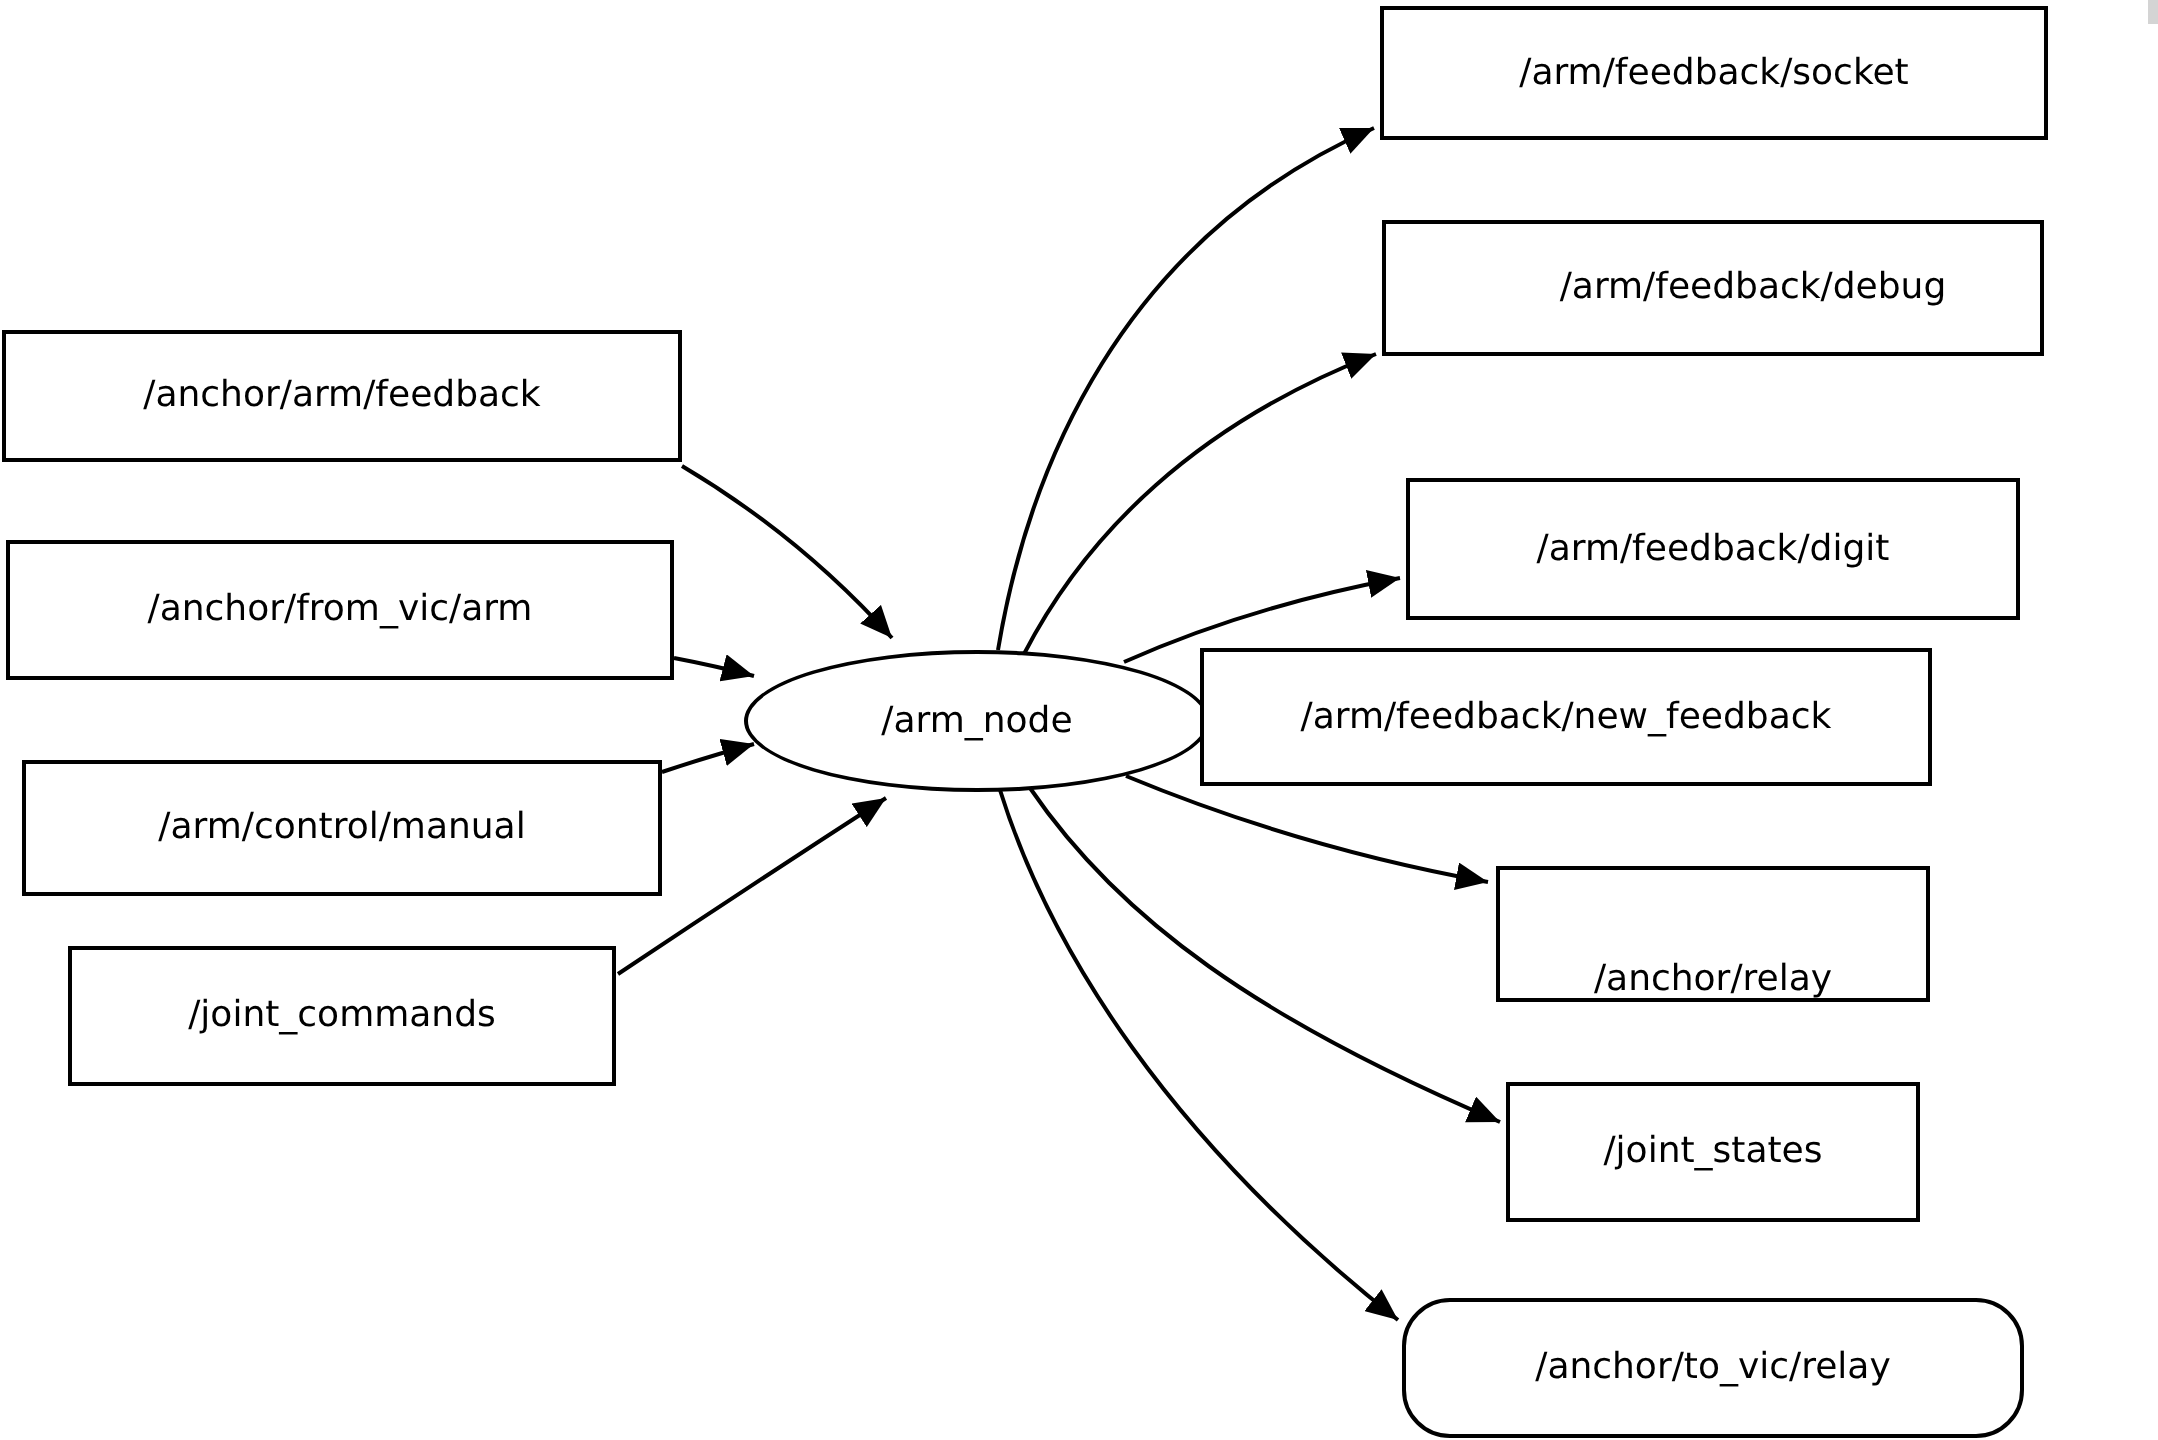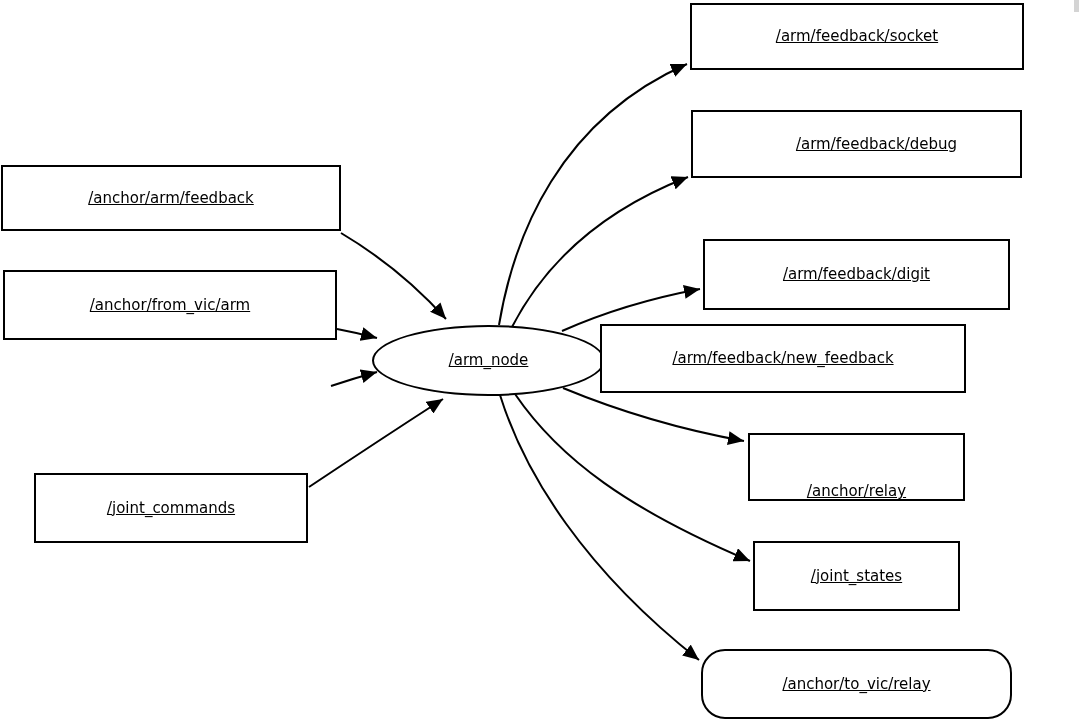--- a/index.html
+++ b/index.html
@@ -29,24 +29,23 @@
   }
   .node {
     position: absolute;
     box-sizing: border-box;
     background: #ffffff;
     border: 2px solid #000000;
     display: flex;
     align-items: center;
     justify-content: center;
     color: #000000;
-    font-size: 15px;
+    font-size: 18px;
     line-height: 1;
     white-space: nowrap;
-    text-decoration: underline;
   }
   .node.ellipse {
     border-radius: 50%;
   }
   .corner-artifact {
     position: absolute;
     right: 0;
     top: 0;
     width: 5px;
     height: 12px;
@@ -76,20 +75,23 @@
     <path class="edge" d="M 515 394 C 560 460 630 510 750 561" marker-end="url(#arrow)"></path>
     <path class="edge" d="M 500 395 C 525 475 585 570 699 660" marker-end="url(#arrow)"></path>
   </svg>
 
   <div class="node" style="left:3px; top:270px; width:334px; height:70px;">
     <span>/anchor/from_vic/arm</span>
   </div>
   <div class="node" style="left:1px; top:165px; width:340px; height:66px;">
     <span>/anchor/arm/feedback</span>
   </div>
+  <div class="node" style="left:11px; top:380px; width:320px; height:68px;">
+    <span>/arm/control/manual</span>
+  </div>
   <div class="node" style="left:34px; top:473px; width:274px; height:70px;">
     <span>/joint_commands</span>
   </div>
 
   <div class="node ellipse" style="left:372px; top:325px; width:233px; height:71px;">
     <span>/arm_node</span>
   </div>
 
   <div class="node" style="left:690px; top:3px; width:334px; height:67px;">
     <span>/arm/feedback/socket</span>

